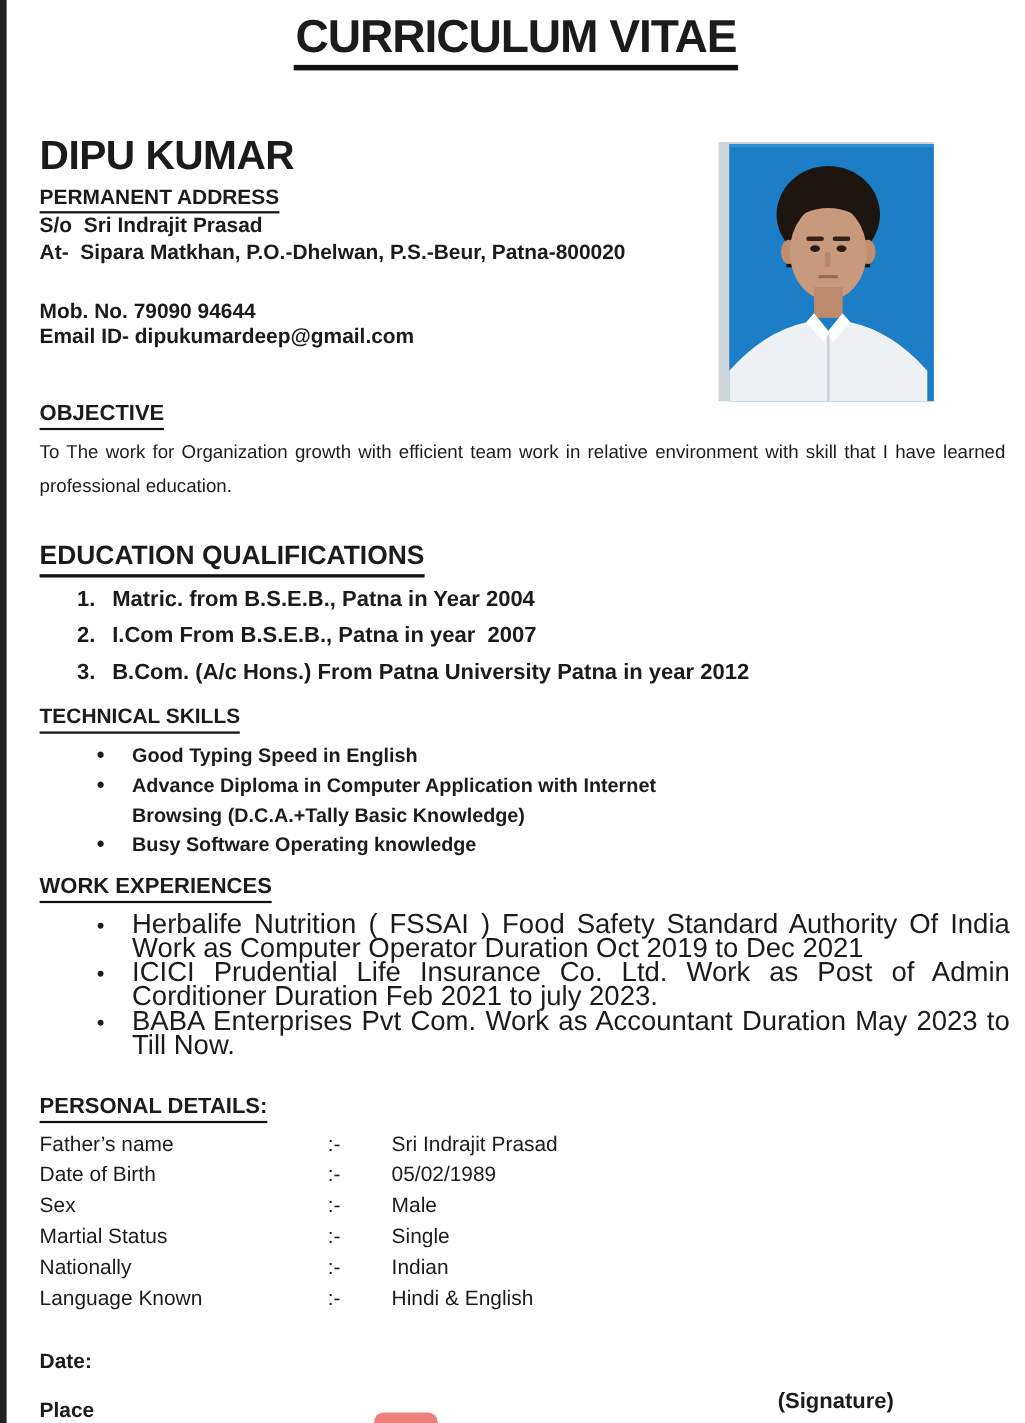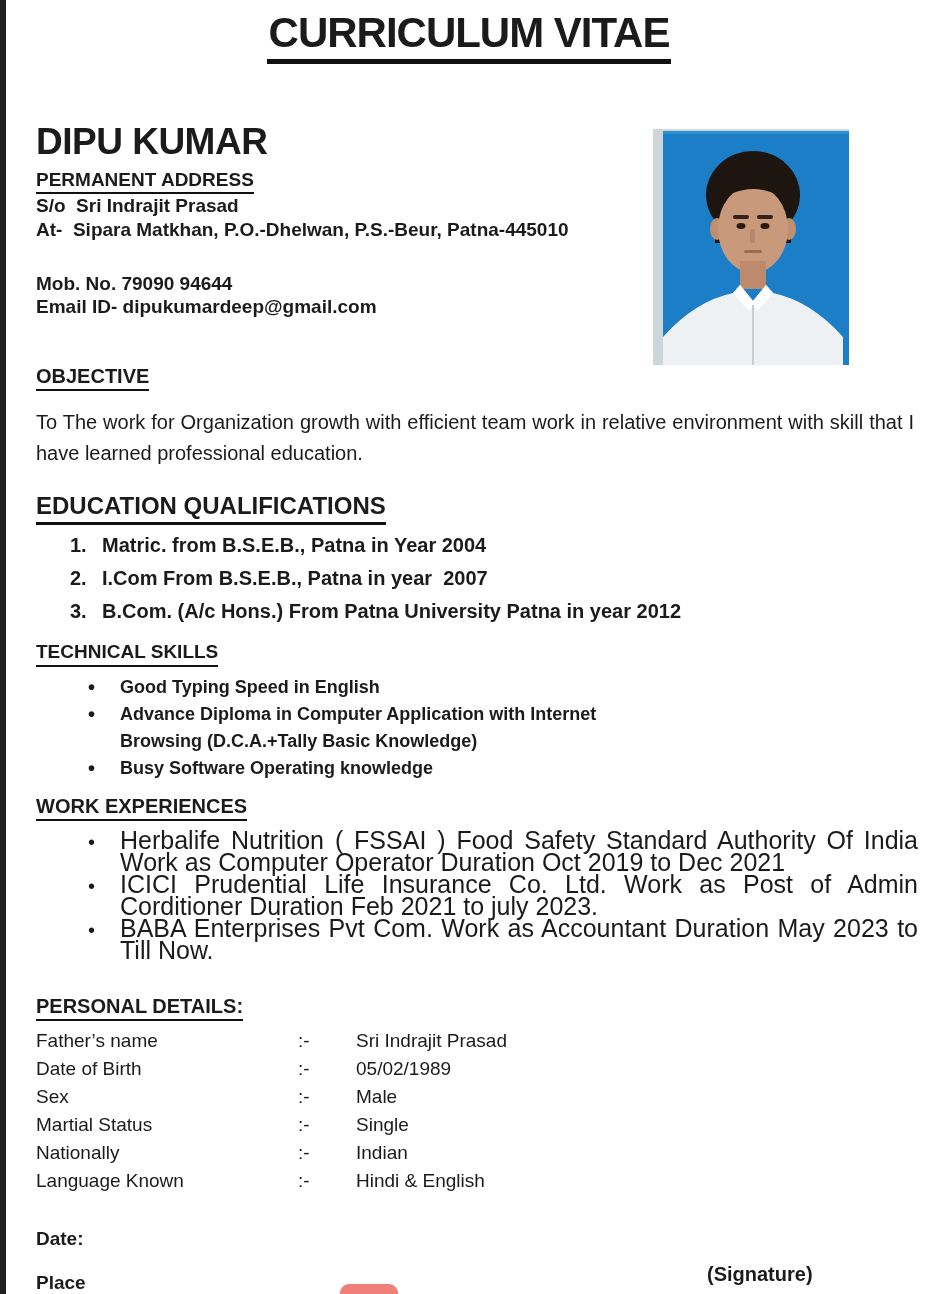--- a/index.html
+++ b/index.html
@@ -25,21 +25,21 @@
   .contact-gap{margin-top:30px;}
   .photo-frame{position:absolute;left:653px;top:129px;width:196px;height:236px;}
   .section{position:absolute;left:36px;width:884px;}
   .sec-heading{
     display:inline-block;font-weight:bold;border-bottom:2px solid #111;
     padding-bottom:1px;line-height:1.2;
   }
   .h20{font-size:20px;}
   .h19{font-size:19px;}
   .h24{font-size:24px;border-bottom-width:3px;}
-  .objective-text{margin-top:16px;width:878px;font-size:20px;line-height:31px;text-align:justify;}
+  .objective-text{margin-top:4px;width:878px;font-size:17px;line-height:31px;text-align:justify;}
   .edu-list{margin-top:9px;}
   .edu-item{display:flex;font-size:20px;font-weight:bold;line-height:22px;margin-bottom:11px;}
   .edu-num{width:32px;margin-left:34px;flex:none;}
   .edu-text{white-space:pre-wrap;}
   .skill-list{margin-top:7px;}
   .skill-item{position:relative;padding-left:84px;font-size:18px;font-weight:bold;line-height:27px;}
   .bullet{position:absolute;left:52px;top:0;}
   .bullet::before{content:"\2022";font-size:20px;}
   .work-list{margin-top:8px;width:884px;}
   .work-item{position:relative;padding-left:84px;padding-right:2px;
@@ -61,21 +61,21 @@
 <div class="edge-strip"></div>
 
 <div class="doc-title-wrap">
   <span class="doc-title">CURRICULUM VITAE</span>
 </div>
 
 <div class="header-block">
   <div class="person-name">DIPU KUMAR</div>
   <div><span class="addr-heading">PERMANENT ADDRESS</span></div>
   <div class="addr-line first">S/o  Sri Indrajit Prasad</div>
-  <div class="addr-line">At-  Sipara Matkhan, P.O.-Dhelwan, P.S.-Beur, Patna-445010</div>
+  <div class="addr-line">At-  Sipara Matkhan, P.O.-Dhelwan, P.S.-Beur, Patna-800020</div>
   <div class="contact-line contact-gap">Mob. No. 79090 94644</div>
   <div class="contact-line">Email ID- dipukumardeep@gmail.com</div>
 </div>
 
 <div class="photo-frame">
   <svg width="196" height="236" viewBox="0 0 196 236">
     <rect x="0" y="0" width="196" height="236" fill="#cfd6da"></rect>
     <rect x="10" y="2" width="186" height="234" fill="#1b7ec7"></rect>
     <rect x="10" y="2" width="186" height="4" fill="#5franchise" fill-opacity="0"></rect>
     <rect x="10" y="2" width="186" height="3" fill="#2e8fd0"></rect>

